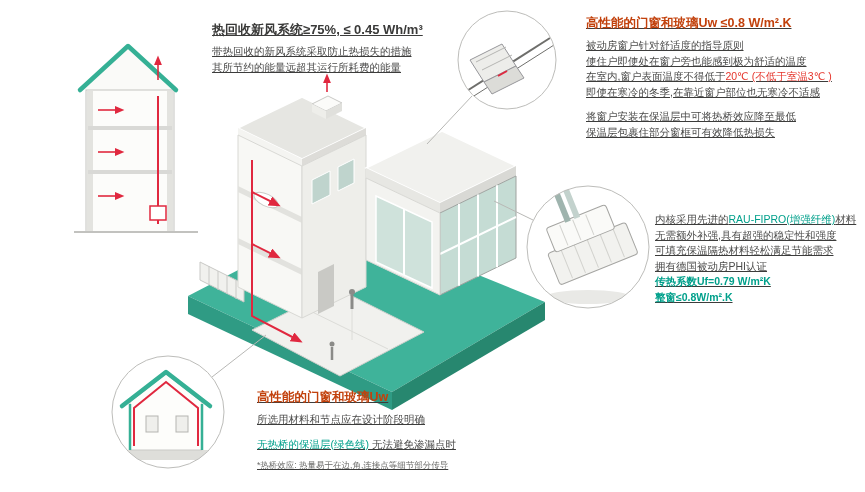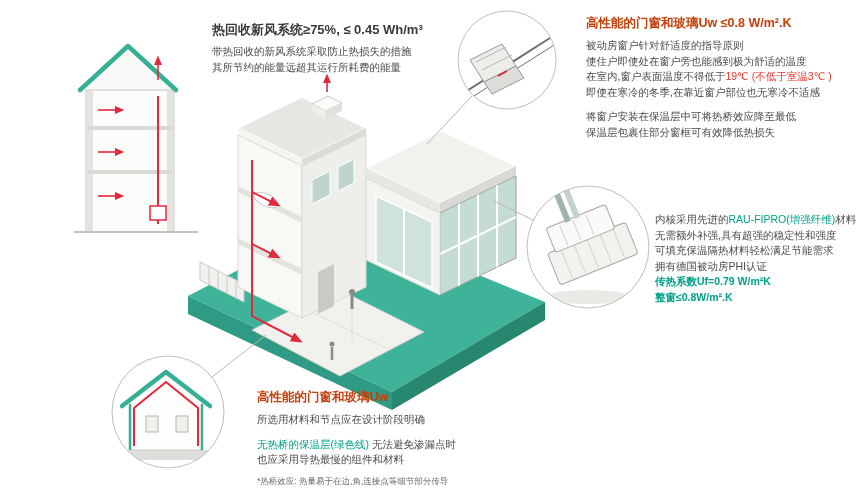--- a/index.html
+++ b/index.html
@@ -2,21 +2,21 @@
 <html><head>
 <meta charset="utf-8">
 <style>
   * { margin:0; padding:0; box-sizing:border-box; }
   html,body { width:865px; height:492px; overflow:hidden; }
   body {
     position:relative; background:#ffffff; color:#3c3c3b;
     font-family:"Liberation Sans","DejaVu Sans",sans-serif;
   }
   #art { position:absolute; left:0; top:0; z-index:1; }
-  .txt { position:absolute; z-index:2; }
+  .txt { position:absolute; z-index:2;text-decoration:underline; }
   .title { font-weight:bold; font-size:12.5px; color:#c2410c; margin-bottom:6px; }
   .title-lg { font-weight:bold; font-size:13px; color:#3a3a39; margin-bottom:5px; }
   .body { font-size:10.5px; line-height:1.48; color:#4b4b4a; }
   .body div { white-space:nowrap; }
   .gap8 { height:9px; }
   .red { color:#e5332a; }
   .redlabel { color:#e5332a; }
   .greenlabel { color:#00a08b; }
   .teal { color:#00a08b;margin-top:37px; }
   .greenline { color:#00a08b; font-weight:bold; }
@@ -202,21 +202,21 @@
     <div>带热回收的新风系统采取防止热损失的措施</div>
     <div>其所节约的能量远超其运行所耗费的能量</div>
   </div>
 </div>
 
 <div id="blk-win" class="txt">
   <div class="title">高性能的门窗和玻璃Uw ≤0.8 W/m².K</div>
   <div class="body">
     <div>被动房窗户针对舒适度的指导原则</div>
     <div>使住户即使处在窗户旁也能感到极为舒适的温度</div>
-    <div><span>在室内,窗户表面温度不得低于</span><span class="red">19℃ (不低于室温3℃ )</span></div>
+    <div><span>在室内,窗户表面温度不得低于</span><span class="red">20℃ (不低于室温3℃ )</span></div>
     <div>即使在寒冷的冬季,在靠近窗户部位也无寒冷不适感</div>
     <div class="gap8"></div>
     <div>将窗户安装在保温层中可将热桥效应降至最低</div>
     <div>保温层包裹住部分窗框可有效降低热损失</div>
   </div>
 </div>
 
 <div id="blk-prof" class="txt">
   <div class="body">
     <div><span>内核采用先进的</span><span class="teal">RAU-FIPRO(增强纤维)</span><span>材料</span></div>
@@ -227,16 +227,15 @@
     <div class="greenline">整窗≤0.8W/m².K</div>
   </div>
 </div>
 
 <div id="blk-therm" class="txt">
   <div class="title">高性能的门窗和玻璃Uw</div>
   <div class="body">
     <div>所选用材料和节点应在设计阶段明确</div>
     <div class="gap8"></div>
     <div><span class="greenlabel">无热桥的保温层(绿色线)</span><span> 无法避免渗漏点时</span></div>
-    <div>也应采用导热最慢的组件和材料</div>
     <div class="footnote">*热桥效应: 热量易于在边,角,连接点等细节部分传导</div>
   </div>
 </div>
 
 </body></html>

